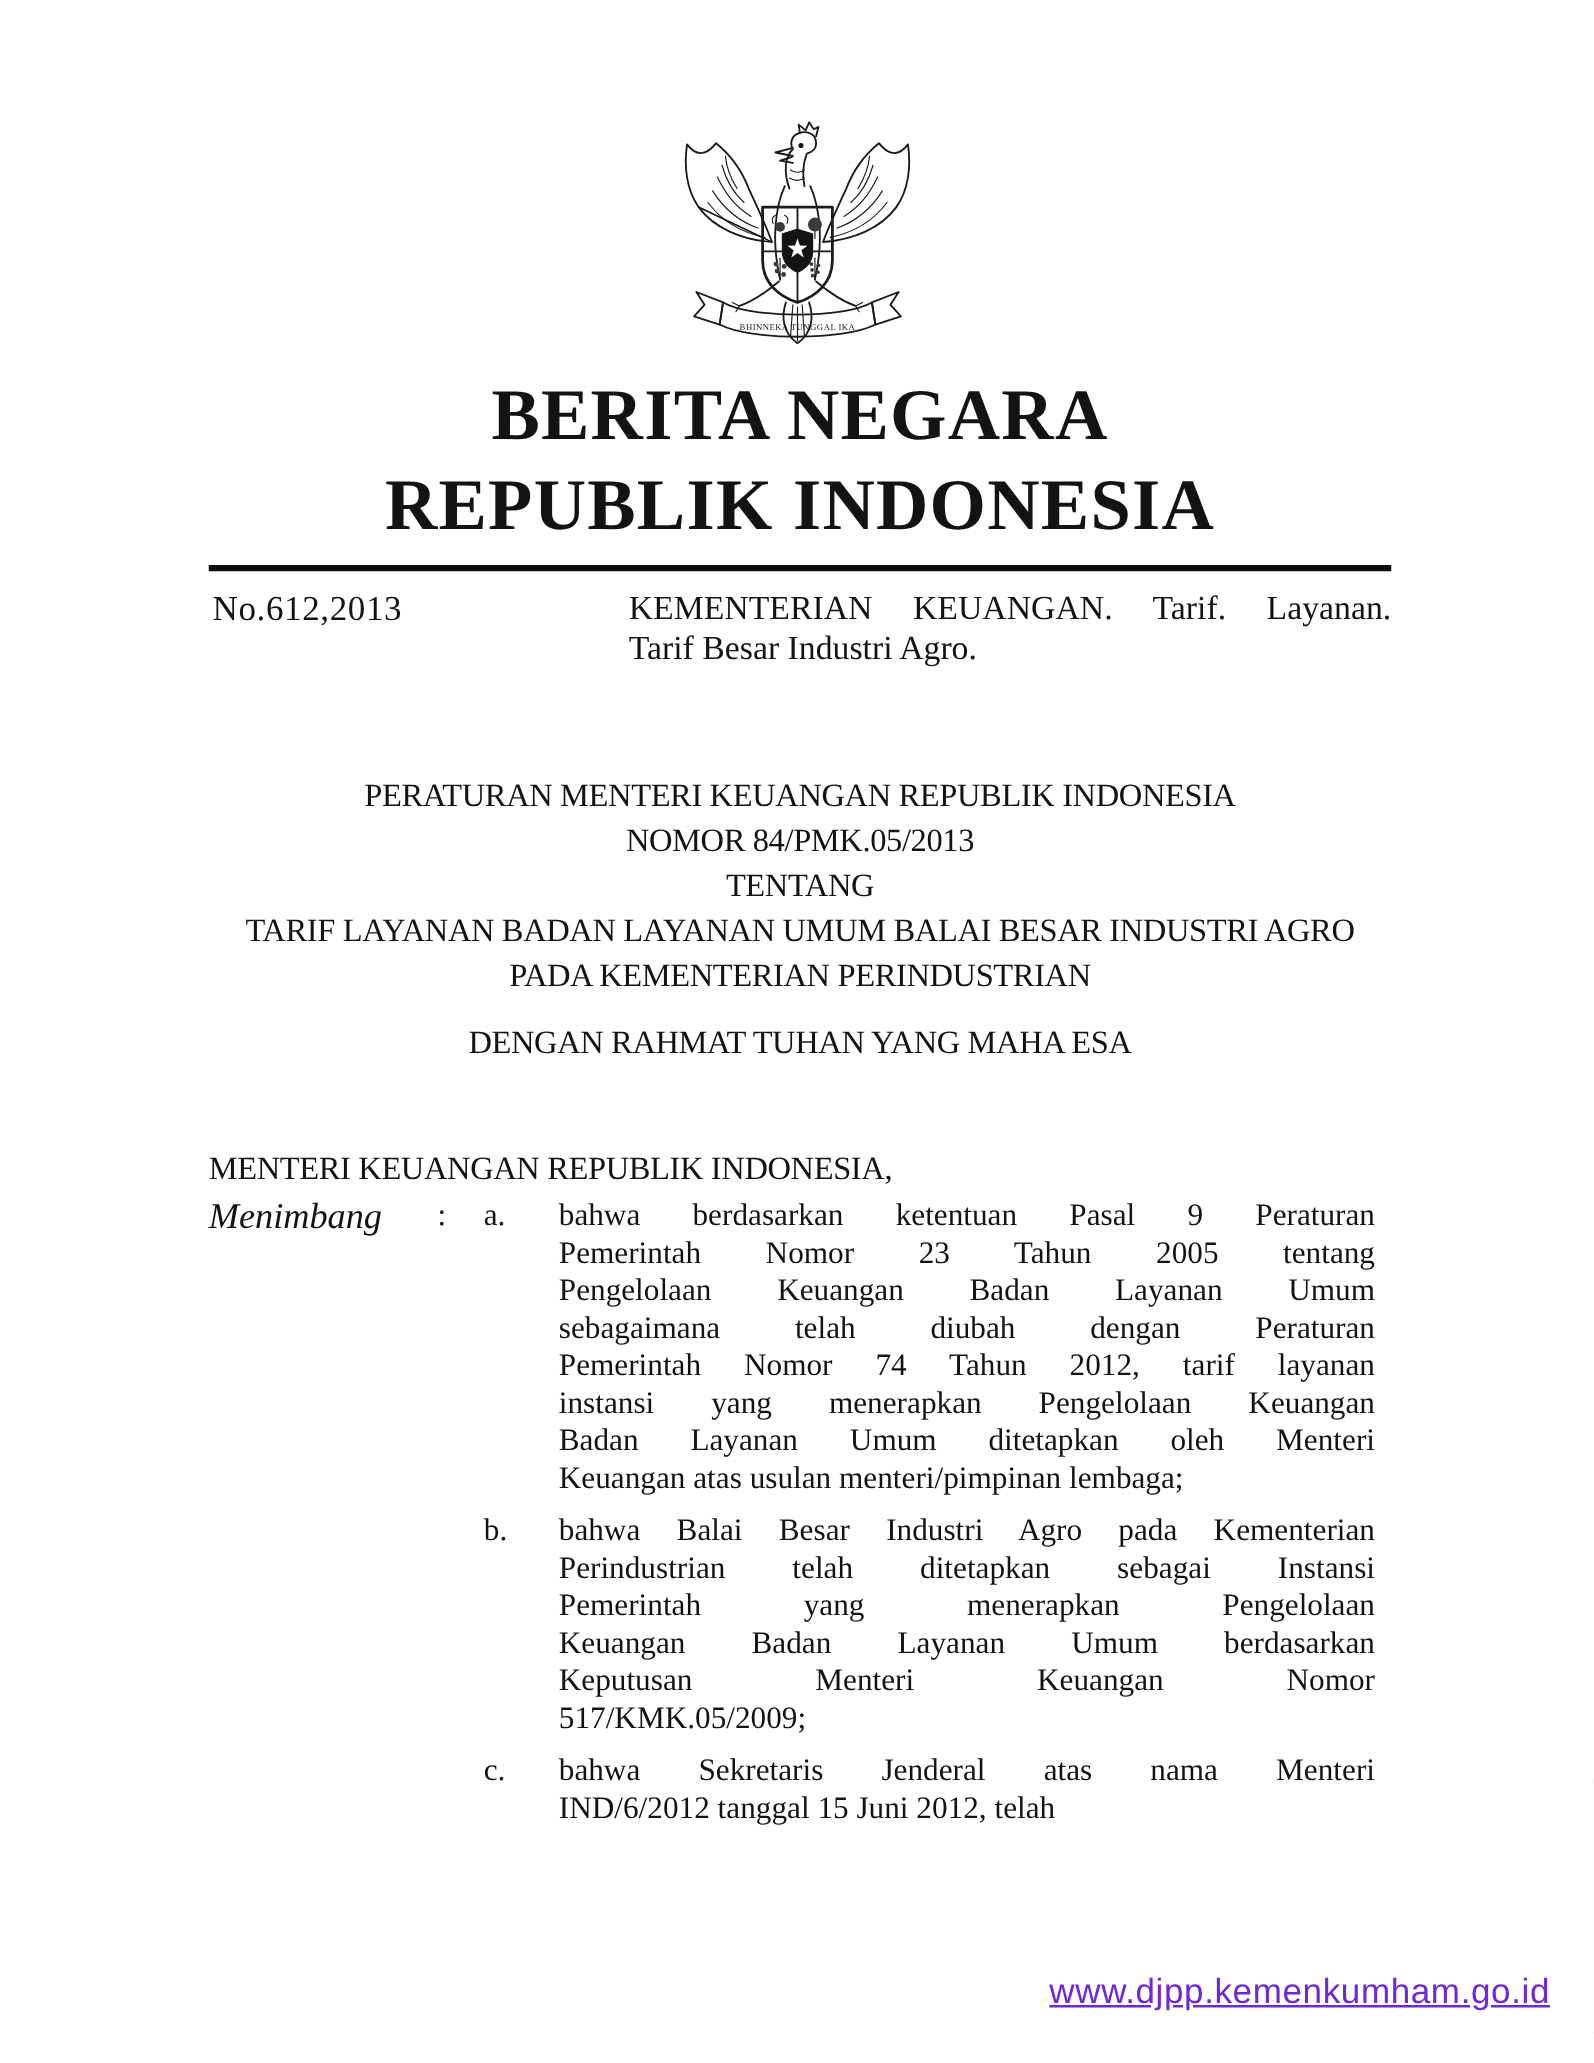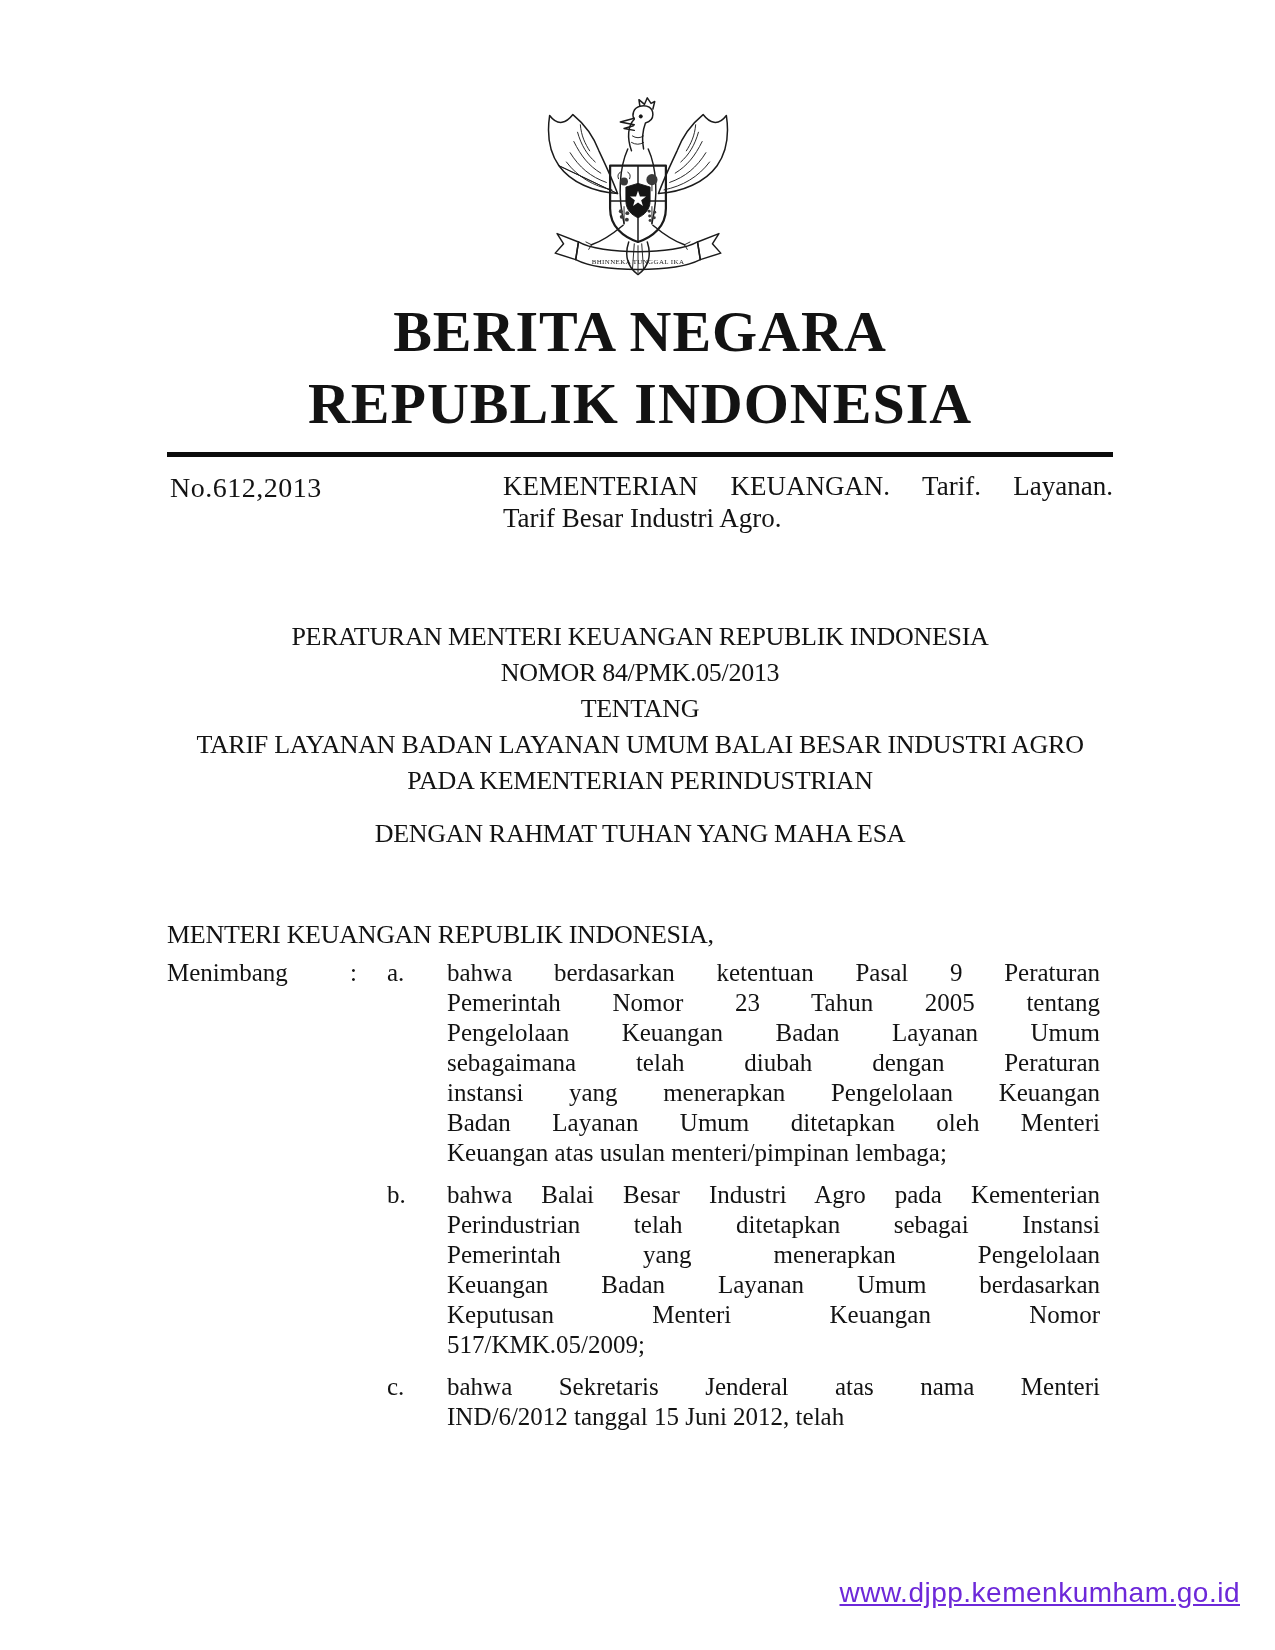--- a/index.html
+++ b/index.html
@@ -22,21 +22,21 @@
   .jline{text-align:justify;text-align-last:justify;}
   
   .title-block{position:absolute;left:167px;top:619px;width:946px;text-align:center;}
   .tline{font-size:26px;line-height:36px;letter-spacing:-0.3px;white-space:nowrap;}
   .invocation{position:absolute;left:167px;top:819px;width:946px;text-align:center;
               font-size:26px;letter-spacing:-0.3px;white-space:nowrap;}
   .authority{position:absolute;left:167px;top:879px;width:946px;text-align:left;
              font-size:26px;letter-spacing:-0.3px;white-space:nowrap;margin-top:41px;}
   
   .consider{position:absolute;left:167px;top:958px;width:946px;}
-  .clabel{position:absolute;left:0;top:0;font-size:25px;line-height:30px;}
+  .clabel{position:absolute;left:0;top:0;font-size:29px;line-height:30px;font-style:italic;}
   .ccolon{position:absolute;left:183px;top:0;font-size:25px;line-height:30px;}
   .citems{position:absolute;left:220px;top:0;width:713px;}
   .citem{display:flex;margin-bottom:12px;}
   .cmarker{width:60px;flex:none;font-size:25px;line-height:30px;}
   .clines{width:653px;flex:none;}
   .bline{font-size:25px;line-height:30px;text-align:justify;text-align-last:justify;}
   .bline.last{text-align:center;text-align-last:left;}
   
   .watermark{position:absolute;right:35px;top:1577px;
     font-family:"Liberation Sans","DejaVu Sans",sans-serif;
@@ -160,20 +160,21 @@
     <div class="clabel">Menimbang</div>
     <div class="ccolon">:</div>
     <div class="citems">
         <div class="citem">
           <div class="cmarker">a.</div>
           <div class="clines">
             <div class="bline">bahwa berdasarkan ketentuan Pasal 9 Peraturan</div>
             <div class="bline">Pemerintah Nomor 23 Tahun 2005 tentang</div>
             <div class="bline">Pengelolaan Keuangan Badan Layanan Umum</div>
             <div class="bline">sebagaimana telah diubah dengan Peraturan</div>
+            <div class="bline">Pemerintah Nomor 74 Tahun 2012, tarif layanan</div>
             <div class="bline">instansi yang menerapkan Pengelolaan Keuangan</div>
             <div class="bline">Badan Layanan Umum ditetapkan oleh Menteri</div>
             <div class="bline last">Keuangan atas usulan menteri/pimpinan lembaga;</div>
           </div>
         </div>
         <div class="citem">
           <div class="cmarker">b.</div>
           <div class="clines">
             <div class="bline">bahwa Balai Besar Industri Agro pada Kementerian</div>
             <div class="bline">Perindustrian telah ditetapkan sebagai Instansi</div>

